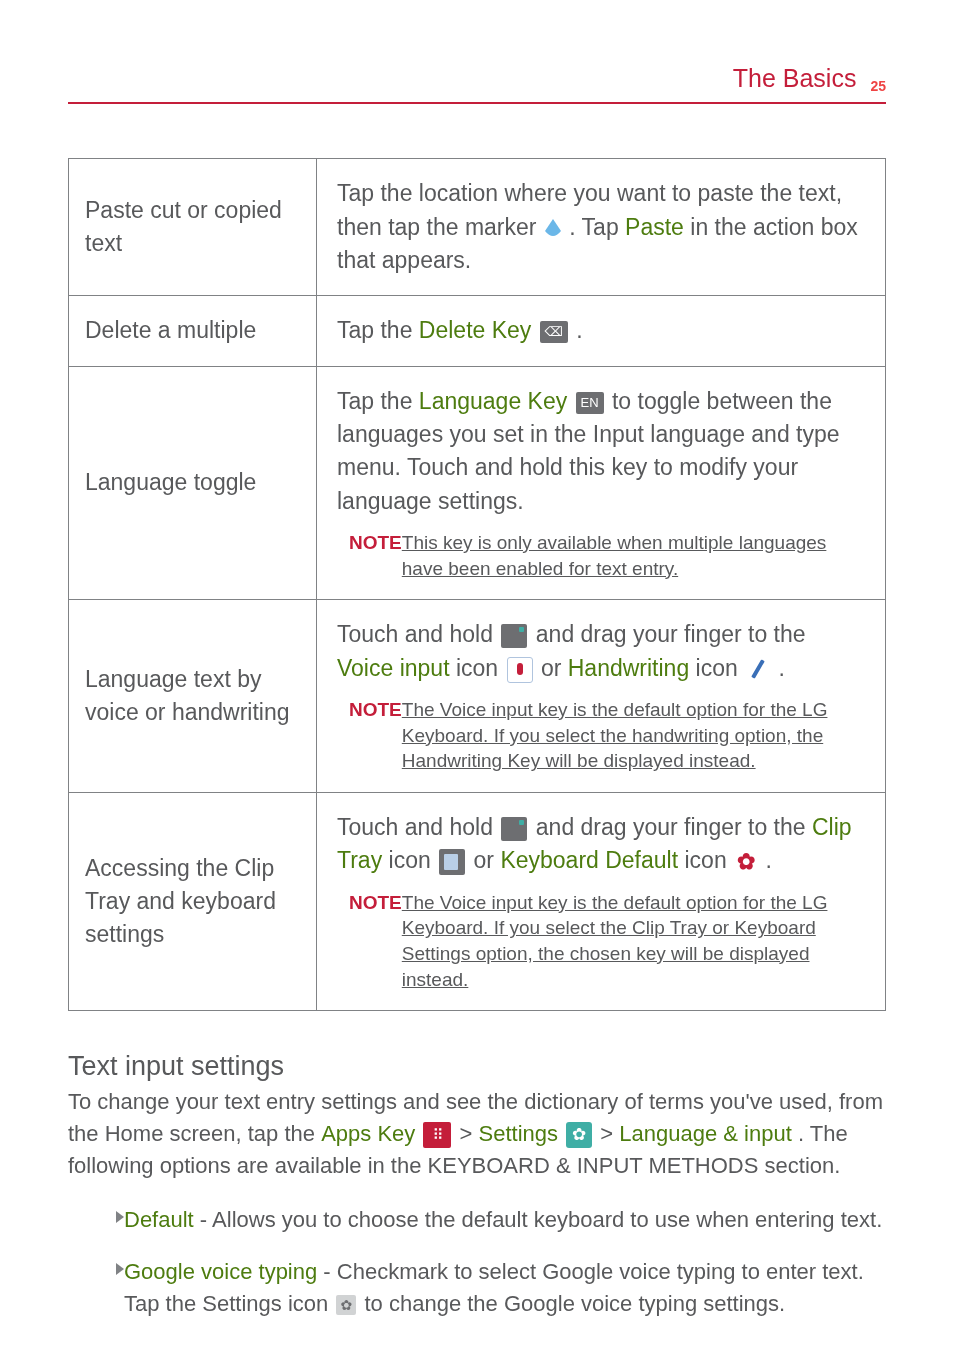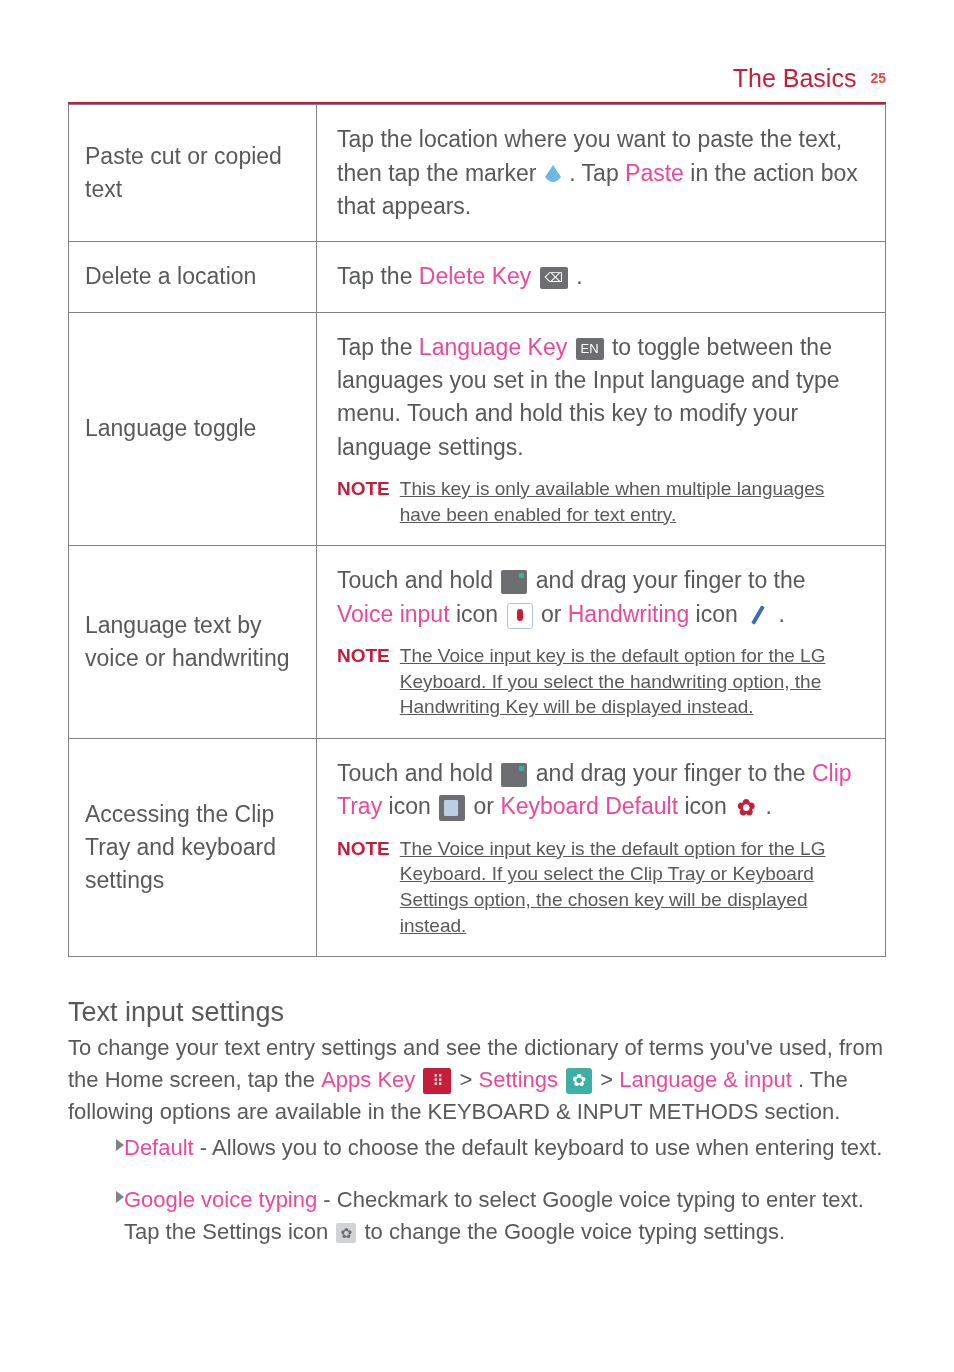--- a/index.html
+++ b/index.html
@@ -11,22 +11,23 @@
       color: #58595b;
       font-weight: 300;
       padding: 60px 68px 40px 68px;
       font-size: 22px;
       line-height: 1.45;
     }
     .header-line {
       border-bottom: 2px solid #c41e3a;
       display: flex;
       justify-content: flex-end;
-      align-items: center;
+      align-items: flex-end;
       padding-bottom: 6px;
+      margin-bottom: 54px;
     }
     .header-title {
       color: #c41e3a;
       font-size: 25px;
       font-weight: 400;
       margin-right: 14px;
     }
     .header-page {
       color: #ef4444;
       font-size: 14px;
@@ -39,30 +40,30 @@
     }
     td {
       border: 1.5px solid #808285;
       padding: 18px 20px;
       vertical-align: middle;
       font-size: 23px;
       font-weight: 300;
     }
     td.desc { vertical-align: top; }
     .label-cell { width: 248px; padding-left: 16px; }
-    .bold { font-weight: 500; color: #ec4899; }
+    .bold { font-weight: 500; color: #4d7c0f; }
     .note-label { color: #c41e3a; font-weight: 600; font-size: 19px; }
-    .note-row { display: flex; gap: 10px; margin-top: 12px; font-size: 19px; line-height: 1.35; }
+    .note-row { display: flex; margin-top: 12px; font-size: 19px; line-height: 1.35; margin-left: 12px; }
     .note-text { flex: 1; text-decoration: underline; }
     h2.section {
       font-size: 27px;
       font-weight: 500;
       color: #58595b;
     }
-    .body-para { margin-bottom: 4px; }
+    .body-para { margin-bottom: 22px; }
     .bullet-item {
       display: flex;
       margin-left: 48px;
       margin-bottom: 20px;
     }
     .bullet-arrow {
       flex-shrink: 0;
       margin-top: 7px;
       width: 0; height: 0;
       border-top: 6px solid transparent;
@@ -169,21 +170,21 @@
               <path d="M8 0 L16 12 Q8 22 0 12 Z" fill="#6bb7e8"></path>
             </svg>
       </span>
       <span>. Tap </span>
       <span class="bold">Paste</span>
       <span> in the action box that appears.</span>
     </td>
   </tr>
 
   <tr>
-    <td class="label-cell">Delete a location</td>
+    <td class="label-cell">Delete a multiple</td>
     <td>
       <span>Tap the </span>
       <span class="bold">Delete Key</span>
       <span> </span>
       <span class="inline-icon icon-key-box">⌫</span>
       <span>.</span>
     </td>
   </tr>
 
   <tr>

